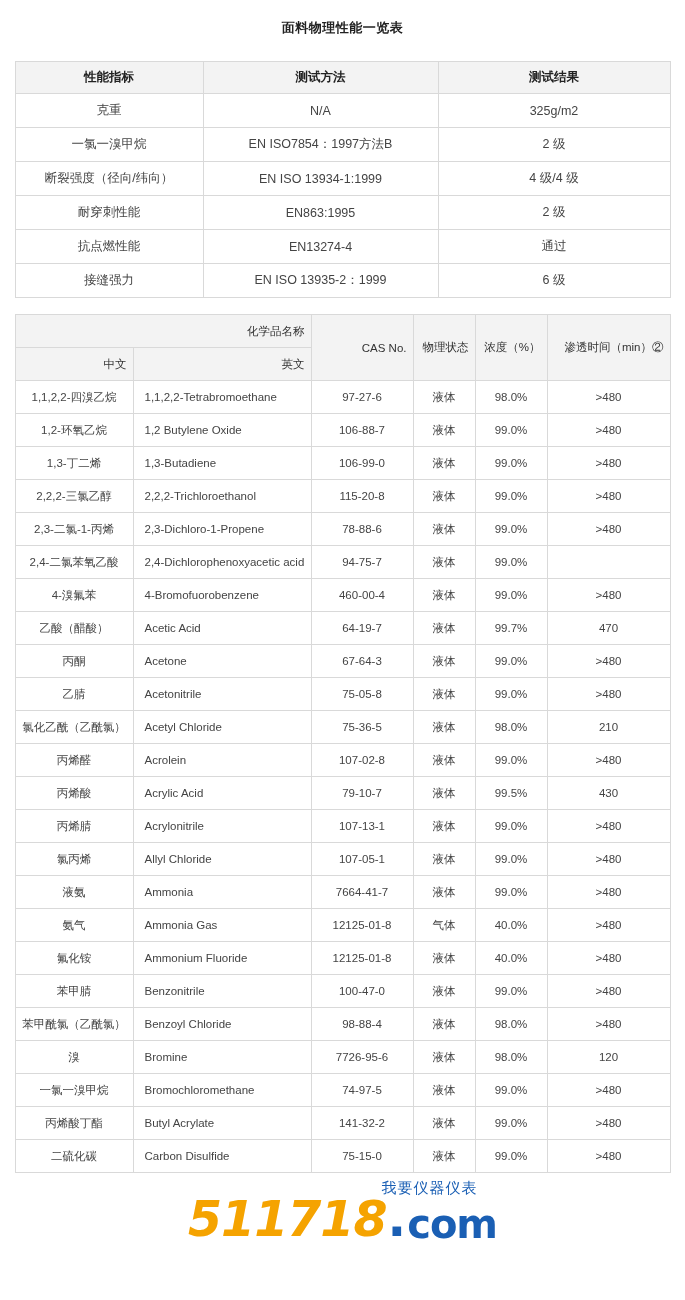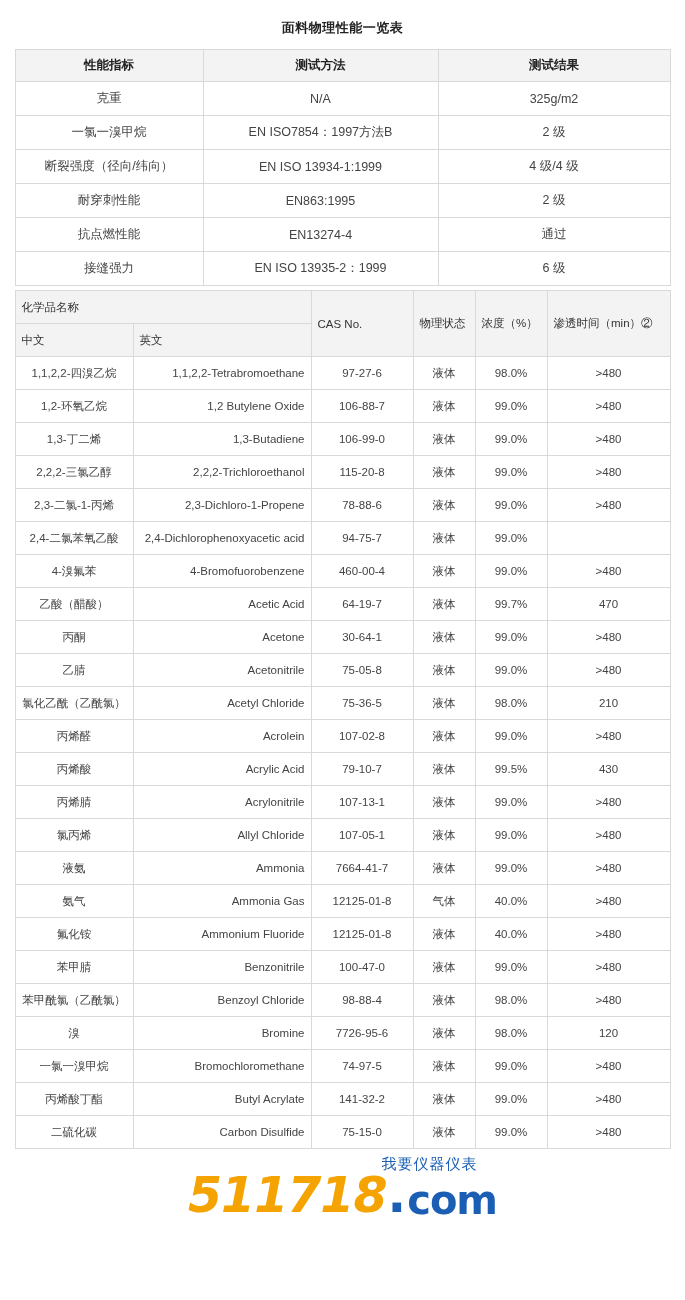--- a/index.html
+++ b/index.html
@@ -28,21 +28,21 @@
     padding: 10px 0 8px 0;
     letter-spacing: 0.5px;
     margin-top: 9px;
   }
   .title-gap {
     padding-top: 18px;
   }
   table.grid {
     border-collapse: collapse;
     width: 655px;
-    margin: 4px auto;
+    margin: 16px auto;
     table-layout: fixed;
   }
   table.grid td, table.grid th {
     border: 1px solid #d9d9d9;
     font-weight: normal;
     color: #444444;
     background: #ffffff;
   }
   
   .t1 td, .t1 th {
@@ -73,25 +73,25 @@
   .t2 col.d2 { width: 178px; }
   .t2 col.d3 { width: 102px; }
   .t2 col.d4 { width: 62px; }
   .t2 col.d5 { width: 72px; }
   .t2 col.d6 { width: 123px; }
 
   .t2 thead th {
     background: #f3f3f3;
     font-weight: normal;
     color: #333333;
-    text-align: left;
+    text-align: right;
     font-size: 11.5px;
   }
   .t2 td.name-cn { text-align: center; }
-  .t2 td.name-en { text-align: right; padding-left: 11px; }
+  .t2 td.name-en { text-align: left; padding-left: 11px; }
   .t2 td.ctr { text-align: center; }
 
   .footer {
     position: relative;
     height: 78px;
     margin-top: 16px;
   }
   .logo-wrap {
     position: absolute;
     left: 50%;
@@ -275,21 +275,21 @@
         <td class="name-cn">乙酸（醋酸）</td>
         <td class="name-en">Acetic Acid</td>
         <td class="ctr">64-19-7</td>
         <td class="ctr">液体</td>
         <td class="ctr">99.7%</td>
         <td class="ctr">470</td>
       </tr>
       <tr>
         <td class="name-cn">丙酮</td>
         <td class="name-en">Acetone</td>
-        <td class="ctr">30-64-1</td>
+        <td class="ctr">67-64-3</td>
         <td class="ctr">液体</td>
         <td class="ctr">99.0%</td>
         <td class="ctr">&gt;480</td>
       </tr>
       <tr>
         <td class="name-cn">乙腈</td>
         <td class="name-en">Acetonitrile</td>
         <td class="ctr">75-05-8</td>
         <td class="ctr">液体</td>
         <td class="ctr">99.0%</td>

